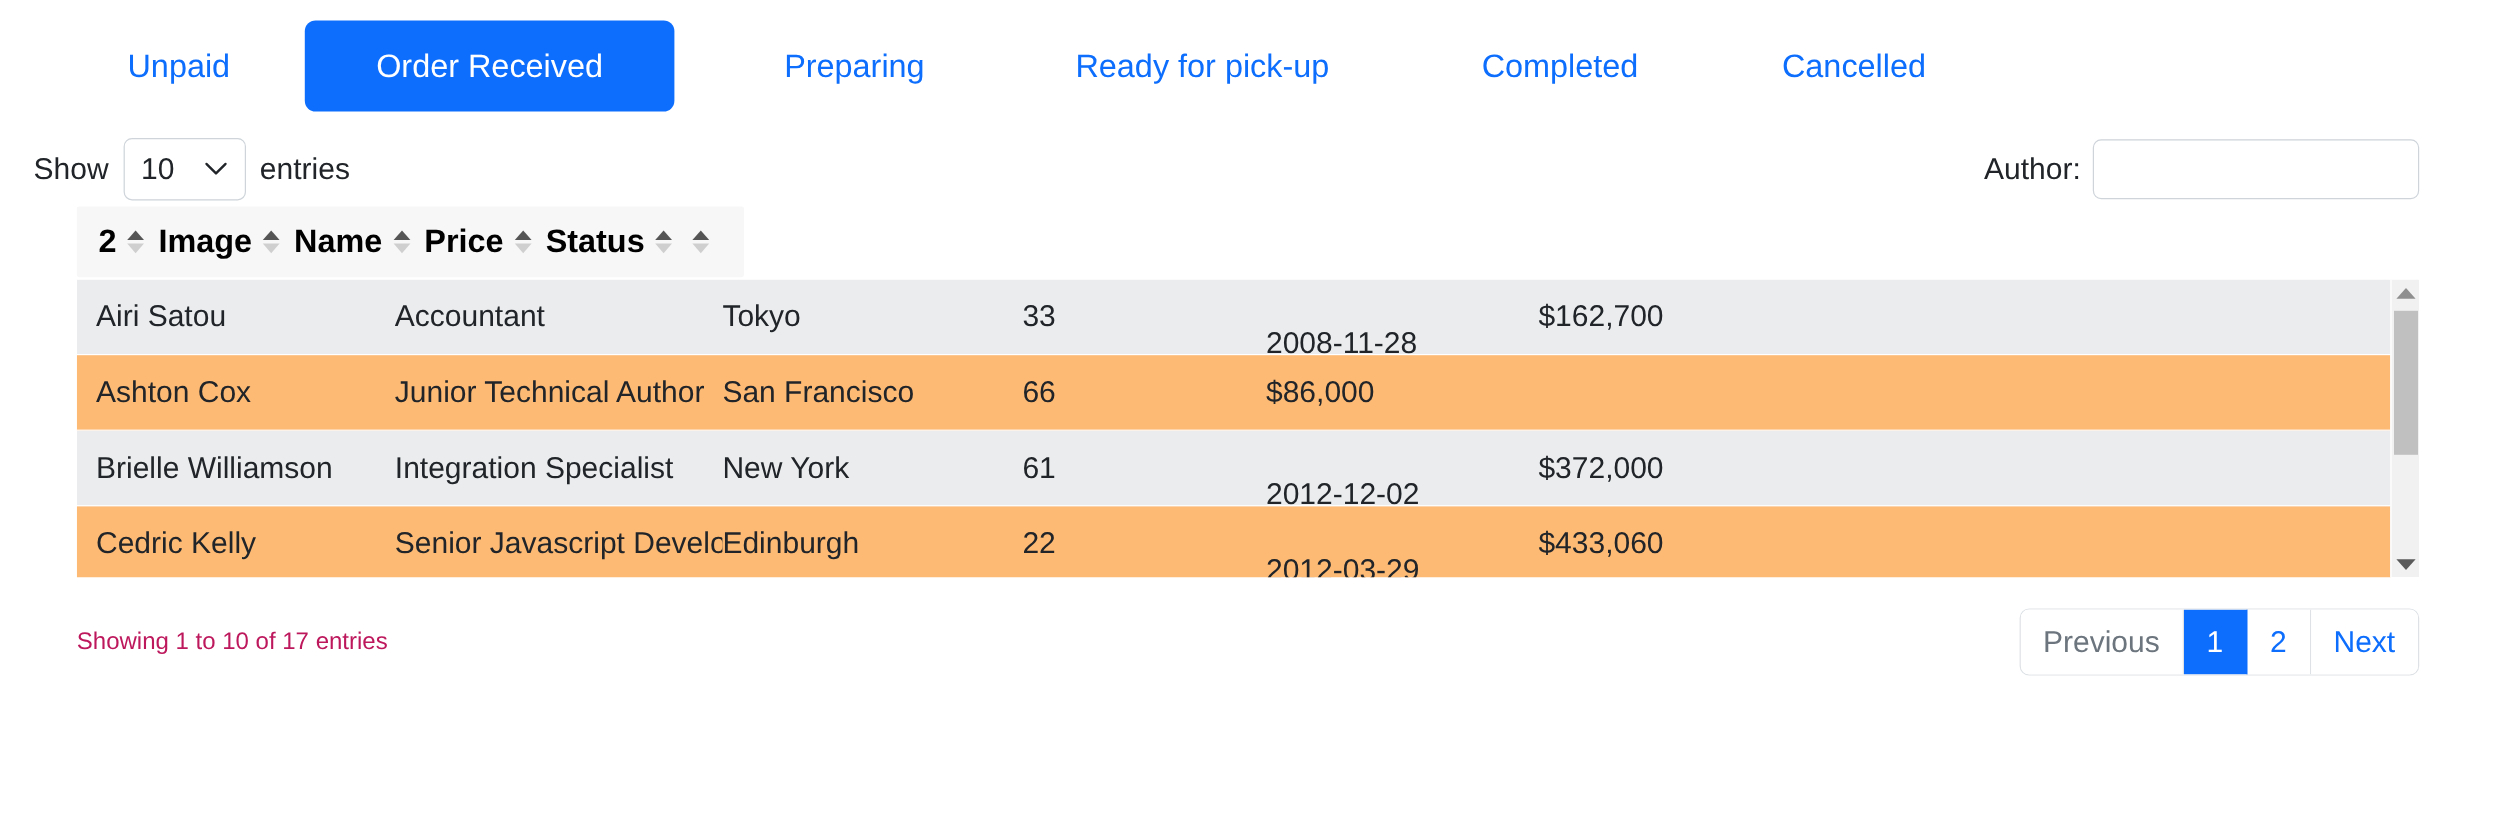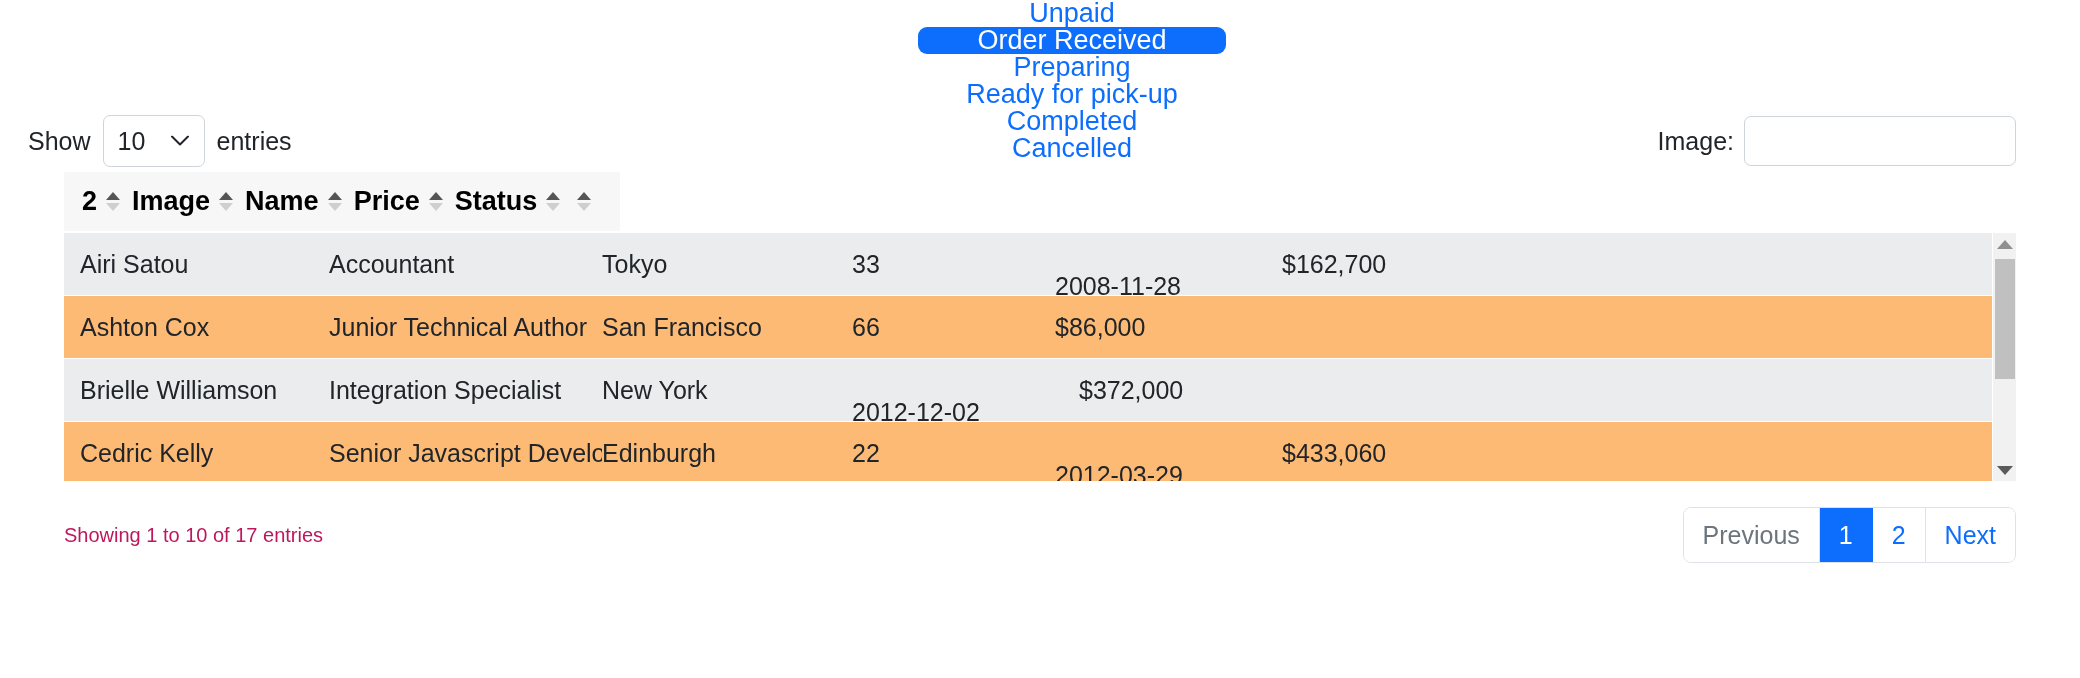--- a/index.html
+++ b/index.html
@@ -15,21 +15,20 @@
     overflow: hidden;
     color: #212529;
   }
 
   
   .tabs {
     display: flex;
     align-items: center;
     padding: 0 0 0 64px;
     height: 110px;
-    flex-direction: column;
   }
   .tab {
     font-size: 27px;
     color: #0d6efd;
     background: transparent;
     border: none;
     border-radius: 8px;
     padding: 0;
     text-align: center;
     line-height: 1;
@@ -290,21 +289,21 @@
     <span class="select-wrap">
       <select class="length-select" id="length-select"><option value="10">10</option><option value="25">25</option><option value="50">50</option><option value="100">100</option></select>
       <svg class="select-chevron" viewBox="0 0 18 11">
         <path d="M1 1 L9 9 L17 1" fill="none" stroke="#212529" stroke-width="2" stroke-linecap="round" stroke-linejoin="round"></path>
       </svg>
     </span>
     <span>entries</span>
   </div>
 
   <div class="search-group">
-    <span>Image:</span>
+    <span>Author:</span>
     <input class="search-input" type="text" id="search-input" placeholder="" style="">
   </div>
 </div>
 
 <div class="table-zone">
   <div class="thead-wrap">
     <div class="thead-row" id="thead-row">
         <div class="th">
           <span class="th-label">2</span>
           <span class="sorter">
@@ -363,20 +362,21 @@
           <div class="td c-name">Ashton Cox</div>
           <div class="td c-pos">Junior Technical Author</div>
           <div class="td c-office">San Francisco</div>
           <div class="td c-age">66</div>
           <div class="td c-salary">$86,000</div>
         </div>
         <div class="trow odd">
           <div class="td c-name">Brielle Williamson</div>
           <div class="td c-pos">Integration Specialist</div>
           <div class="td c-office">New York</div>
+          <div class="td c-age">61</div>
           <div class="td c-start">2012-12-02</div>
           <div class="td c-salary">$372,000</div>
         </div>
         <div class="trow even">
           <div class="td c-name">Cedric Kelly</div>
           <div class="td c-pos">Senior Javascript Developer</div>
           <div class="td c-office">Edinburgh</div>
           <div class="td c-age">22</div>
           <div class="td c-start">2012-03-29</div>
           <div class="td c-salary">$433,060</div>

